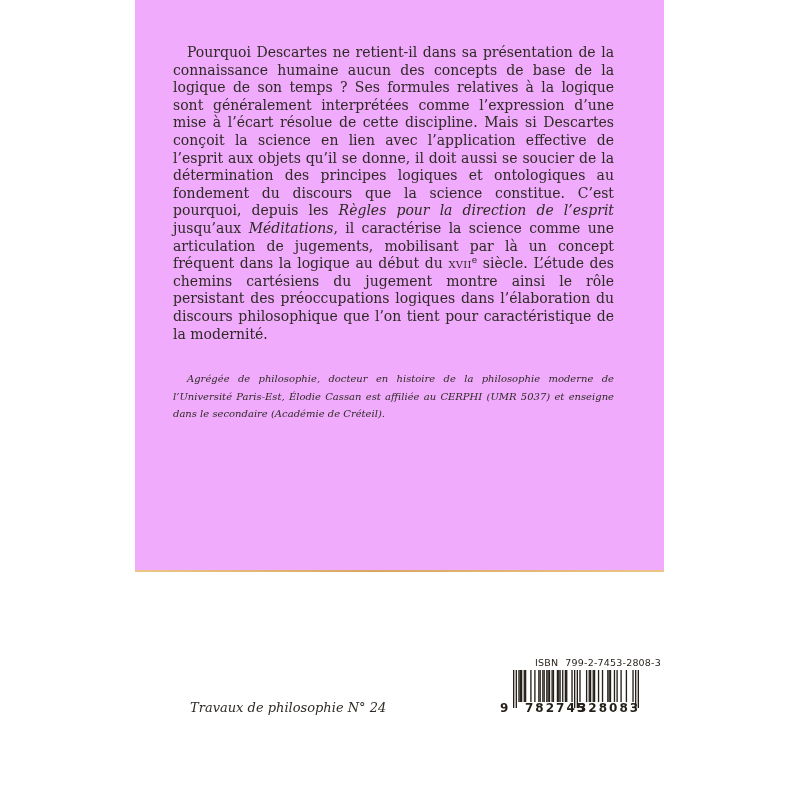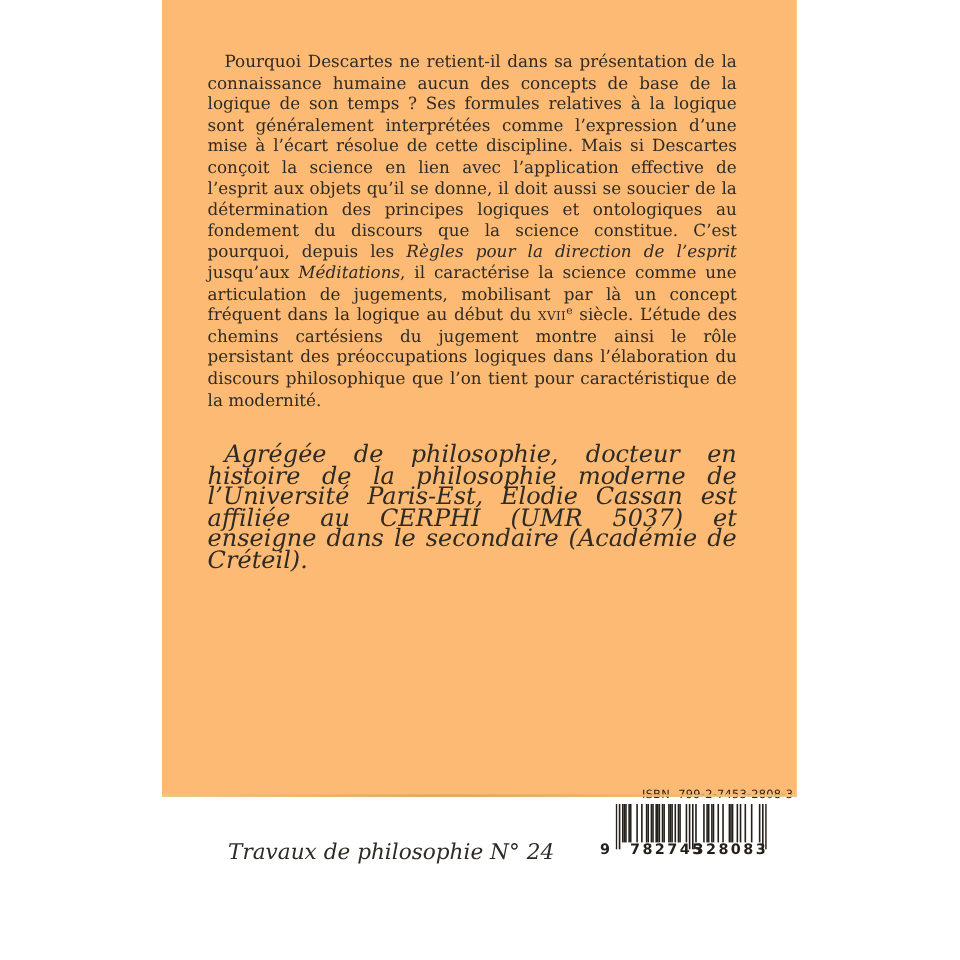--- a/index.html
+++ b/index.html
@@ -6,22 +6,22 @@
   body {
     width: 800px; height: 800px;
     background: #ffffff;
     font-family: "DejaVu Serif", serif;
     position: relative;
     overflow: hidden;
   }
   .cover {
     position: absolute;
     left: 135px; top: 0;
-    width: 529px; height: 664px;
-    background: #fdba74;
+    width: 529px; height: 572px;
+    background: #f0abfc;
     box-sizing: border-box;
     padding: 44px 50px 0 38px;
   }
   .cover::after {
     content: "";
     position: absolute;
     left: 0; right: 0; bottom: 0;
     height: 2px;
     background: linear-gradient(to right, #ecc588, #d8a75f 45%, #ecc588);
   }
@@ -31,32 +31,32 @@
     line-height: 17.6px;
     color: #2e2a24;
     text-align: justify;
     text-indent: 14px;
   }
   .main-para .i { font-style: italic; }
   .main-para .sc { font-variant: small-caps; letter-spacing: 0.3px; }
   .main-para sup { font-size: 9px; line-height: 0; vertical-align: 5px; }
   .bio {
     margin: 27px 0 0 0;
-    font-size: 20px;
+    font-size: 10px;
     line-height: 17.6px;
     color: #2e2a24;
     font-style: italic;
     text-align: justify;
     text-indent: 14px;
   }
   .collection {
     position: absolute;
     left: 55px; top: 700px;
     font-style: italic;
-    font-size: 18px;
+    font-size: 13px;
     color: #2e2a24;
   }
   .barcode-block {
     position: absolute;
     left: 378px; top: 657px;
     width: 126px;
   }
   .isbn-line {
     display: flex;
     justify-content: center;

